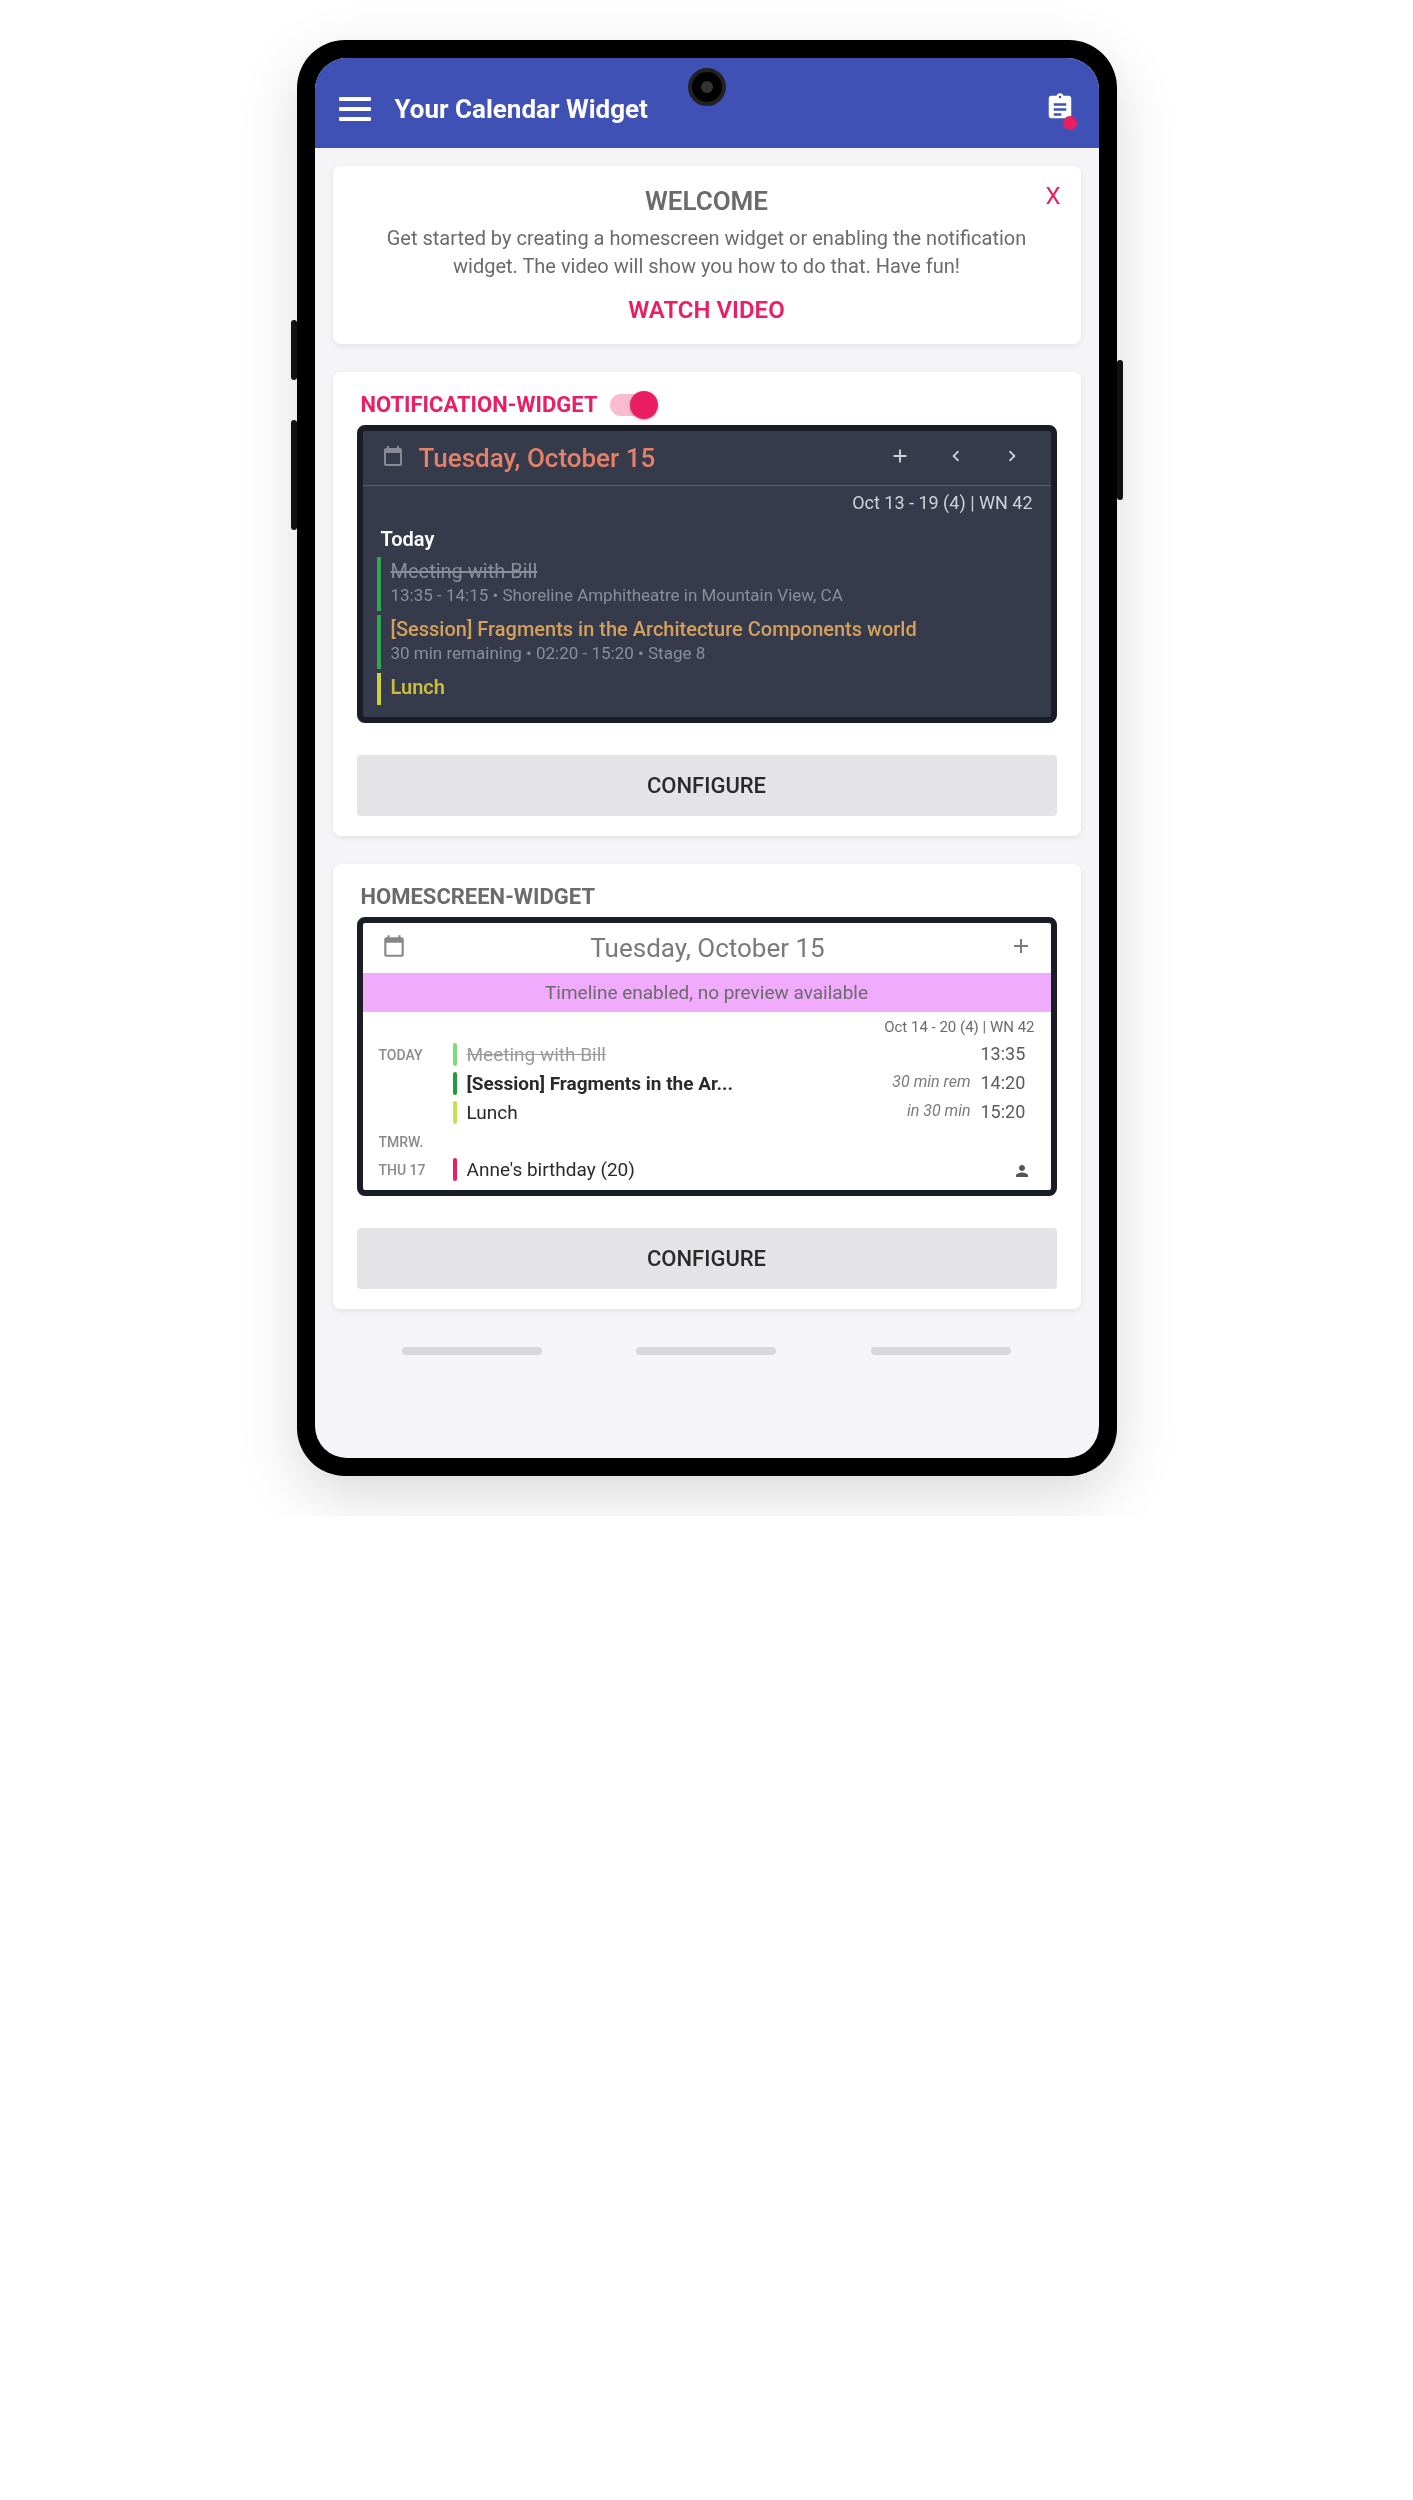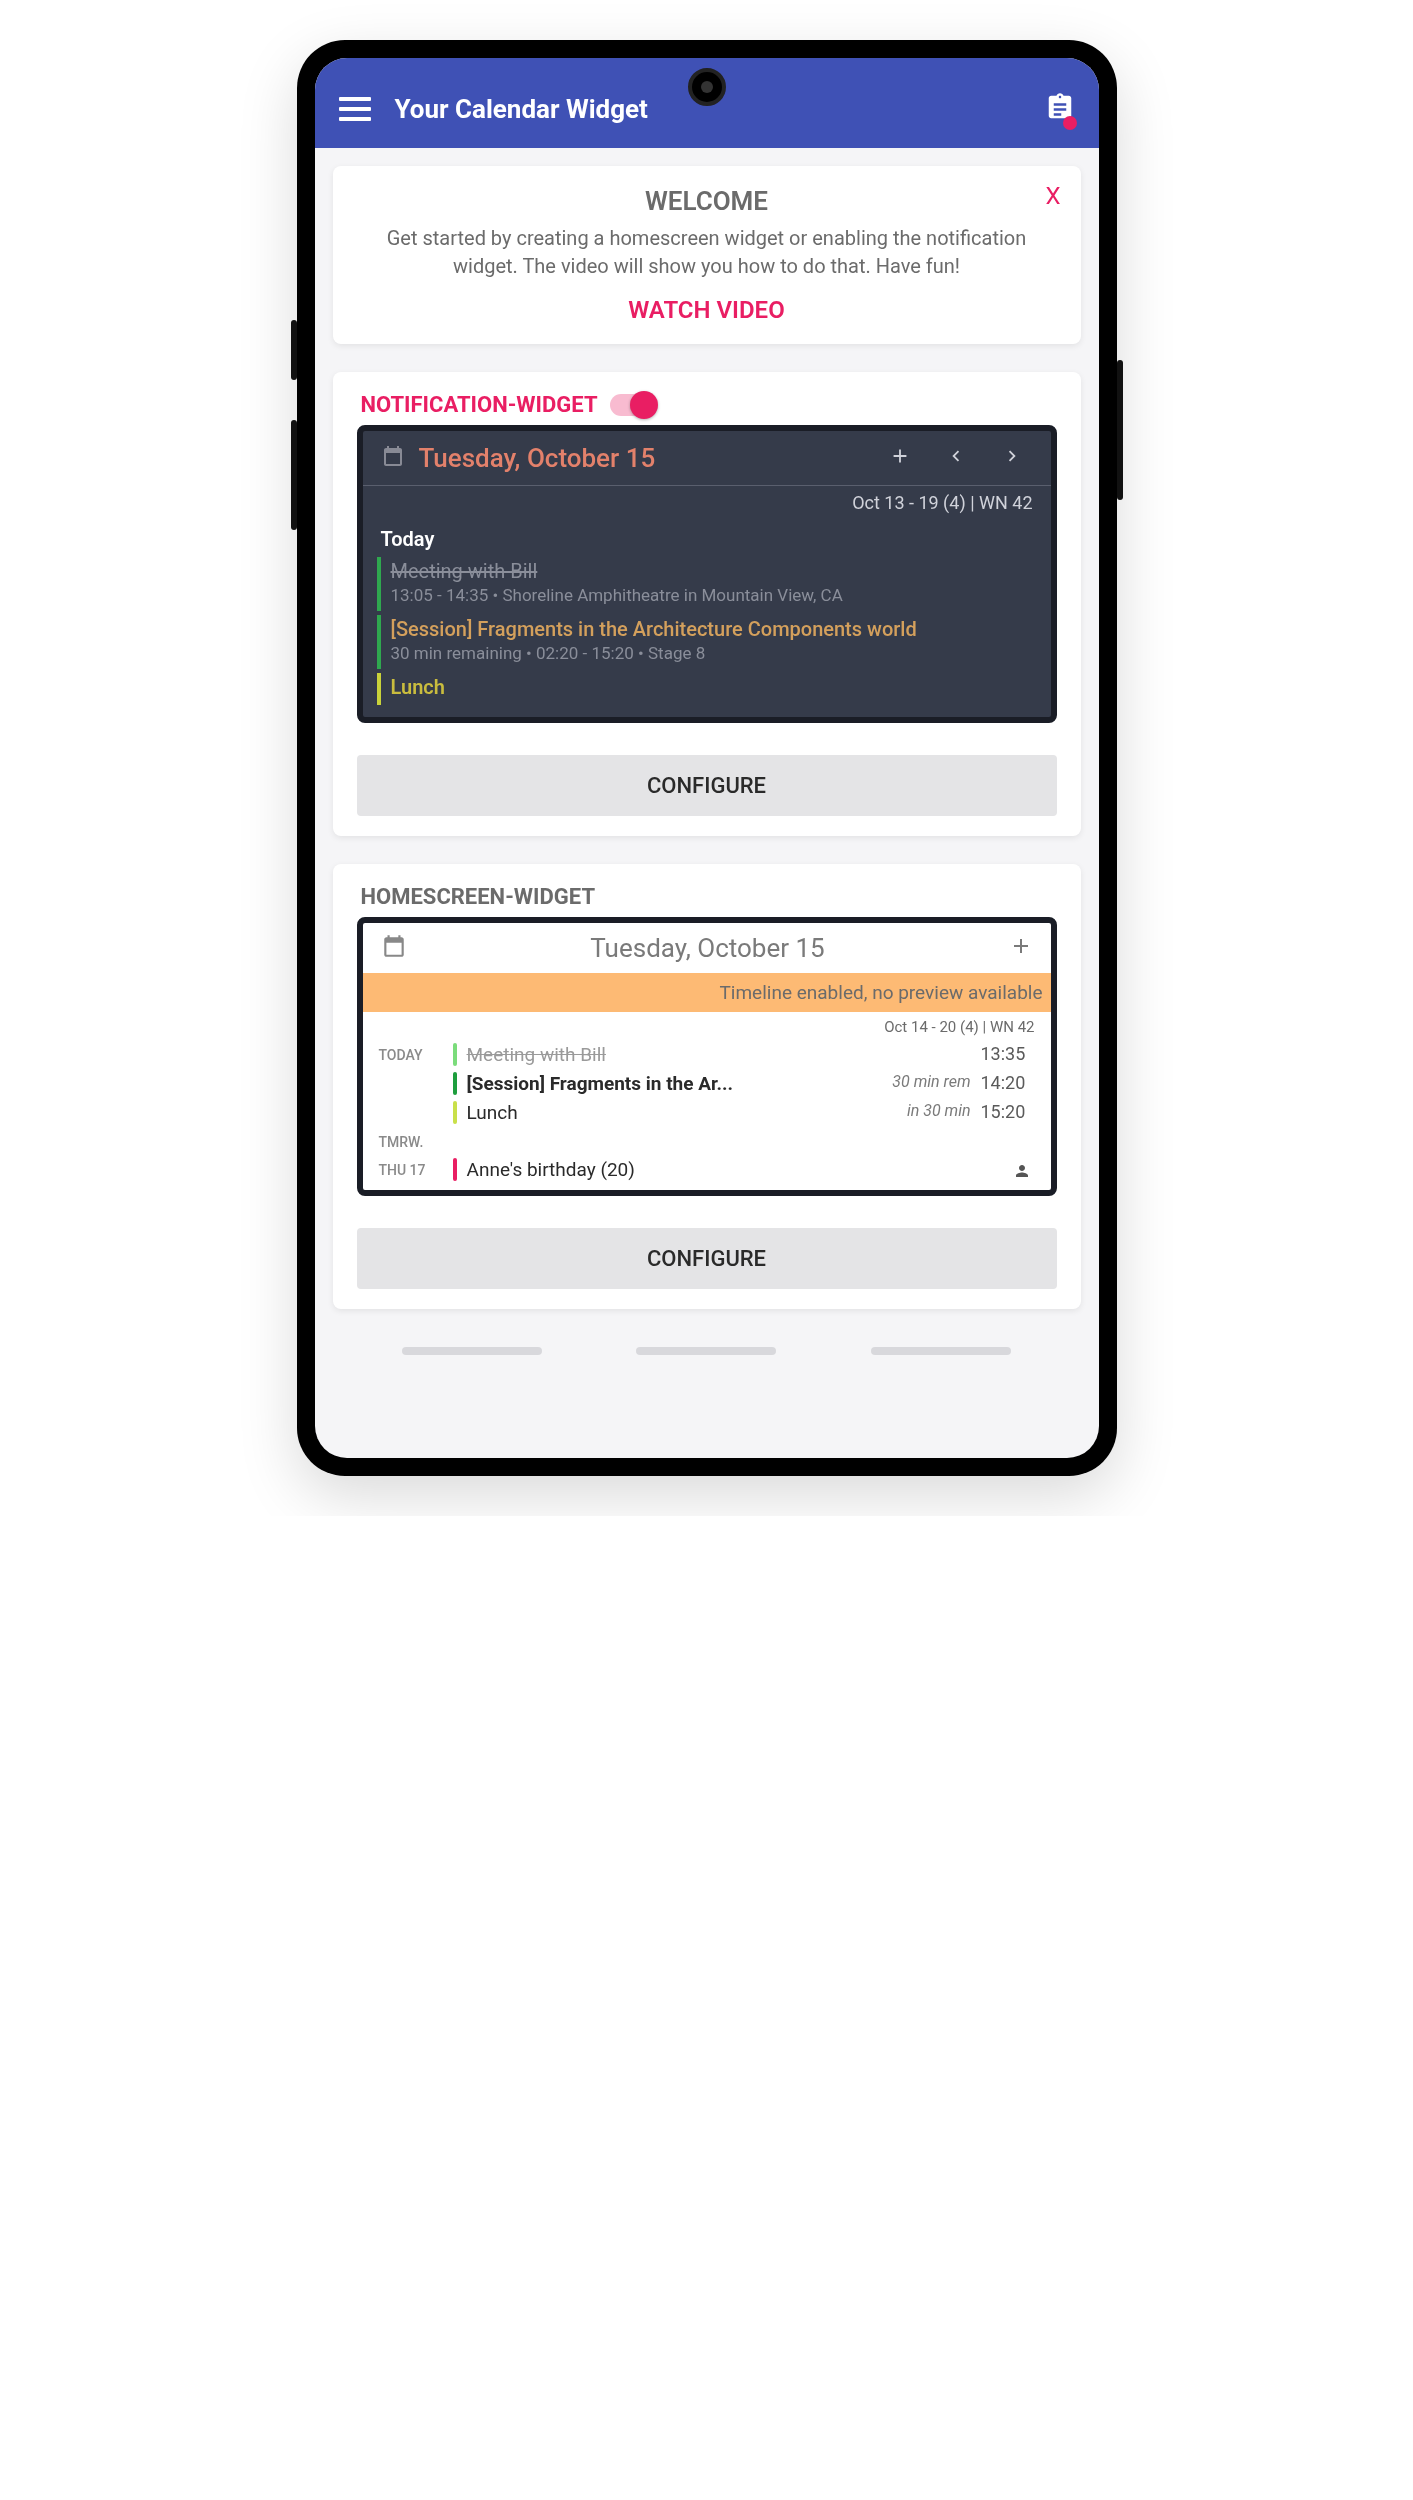--- a/index.html
+++ b/index.html
@@ -104,21 +104,21 @@
   }
 
   
   .widget-light {
     background:#fff; border:6px solid #1a1d26; border-radius:8px; overflow:hidden;
   }
   .wl-header { display:flex; align-items:center; gap:14px; padding:10px 18px;}
   .wl-cal-icon svg { width:26px; height:26px; fill:#888;}
   .wl-date { color:#7a7a7a; font-size:26px; flex:1; text-align:center;}
   .wl-plus svg { width:24px; height:24px; fill:#7a7a7a;}
-  .wl-banner { background:#fdba74; color:#6b6b6b; text-align:right; font-size:19px; padding:8px; font-style:normal;}
+  .wl-banner { background:#f0abfc; color:#6b6b6b; text-align:center; font-size:19px; padding:8px; font-style:normal;}
   .wl-sub { text-align:right; color:#6b6b6b; font-size:15px; padding:6px 16px 4px;}
   .wl-row { display:flex; align-items:flex-start; padding:3px 16px; gap:10px;}
   .wl-daycol { width:64px; color:#8a8a8a; font-size:14px; font-weight:500; padding-top:4px;}
   .wl-bar { width:4px; align-self:stretch; border-radius:2px; min-height:22px;}
   .wl-title { flex:1; font-size:19px; color:#2a2a2a;}
   .wl-title.struck { color:#9a9a9a; text-decoration:line-through;}
   .wl-note { color:#7a7a7a; font-style:italic; font-size:16px; width:90px; text-align:right;}
   .wl-time { color:#5a5a5a; font-size:18px; width:54px; text-align:left;}
   .wl-row.bold .wl-title { font-weight:700;}
   .wl-person-icon { position:absolute; right:20px; bottom:6px;}
@@ -202,21 +202,21 @@
                   <path d="M8.59 16.59L13.17 12 8.59 7.41 10 6l6 6-6 6-1.41-1.41z"></path>
                 </svg>
             </span>
           </div>
           <div class="wd-sub">Oct 13 - 19 (4) | WN 42</div>
           <div class="wd-body">
             <div class="wd-today-lbl">Today</div>
             <div id="wd-events">
                 <div class="wd-event" style="border-left-color: rgb(47, 168, 79);">
                   <div class="wd-ev-title struck">Meeting with Bill</div>
-                  <div class="wd-ev-sub">13:05 - 14:35   •   Shoreline Amphitheatre in Mountain View, CA</div>
+                  <div class="wd-ev-sub">13:35 - 14:15   •   Shoreline Amphitheatre in Mountain View, CA</div>
                 </div>
                 <div class="wd-event" style="border-left-color: rgb(47, 168, 79);">
                   <div class="wd-ev-title orange">[Session] Fragments in the Architecture Components world</div>
                   <div class="wd-ev-sub">30 min remaining   •   02:20 - 15:20   •   Stage 8</div>
                 </div>
                 <div class="wd-event" style="border-left-color: rgb(201, 210, 58);">
                   <div class="wd-ev-title yellow">Lunch</div>
                 </div>
               </div>
           </div>

